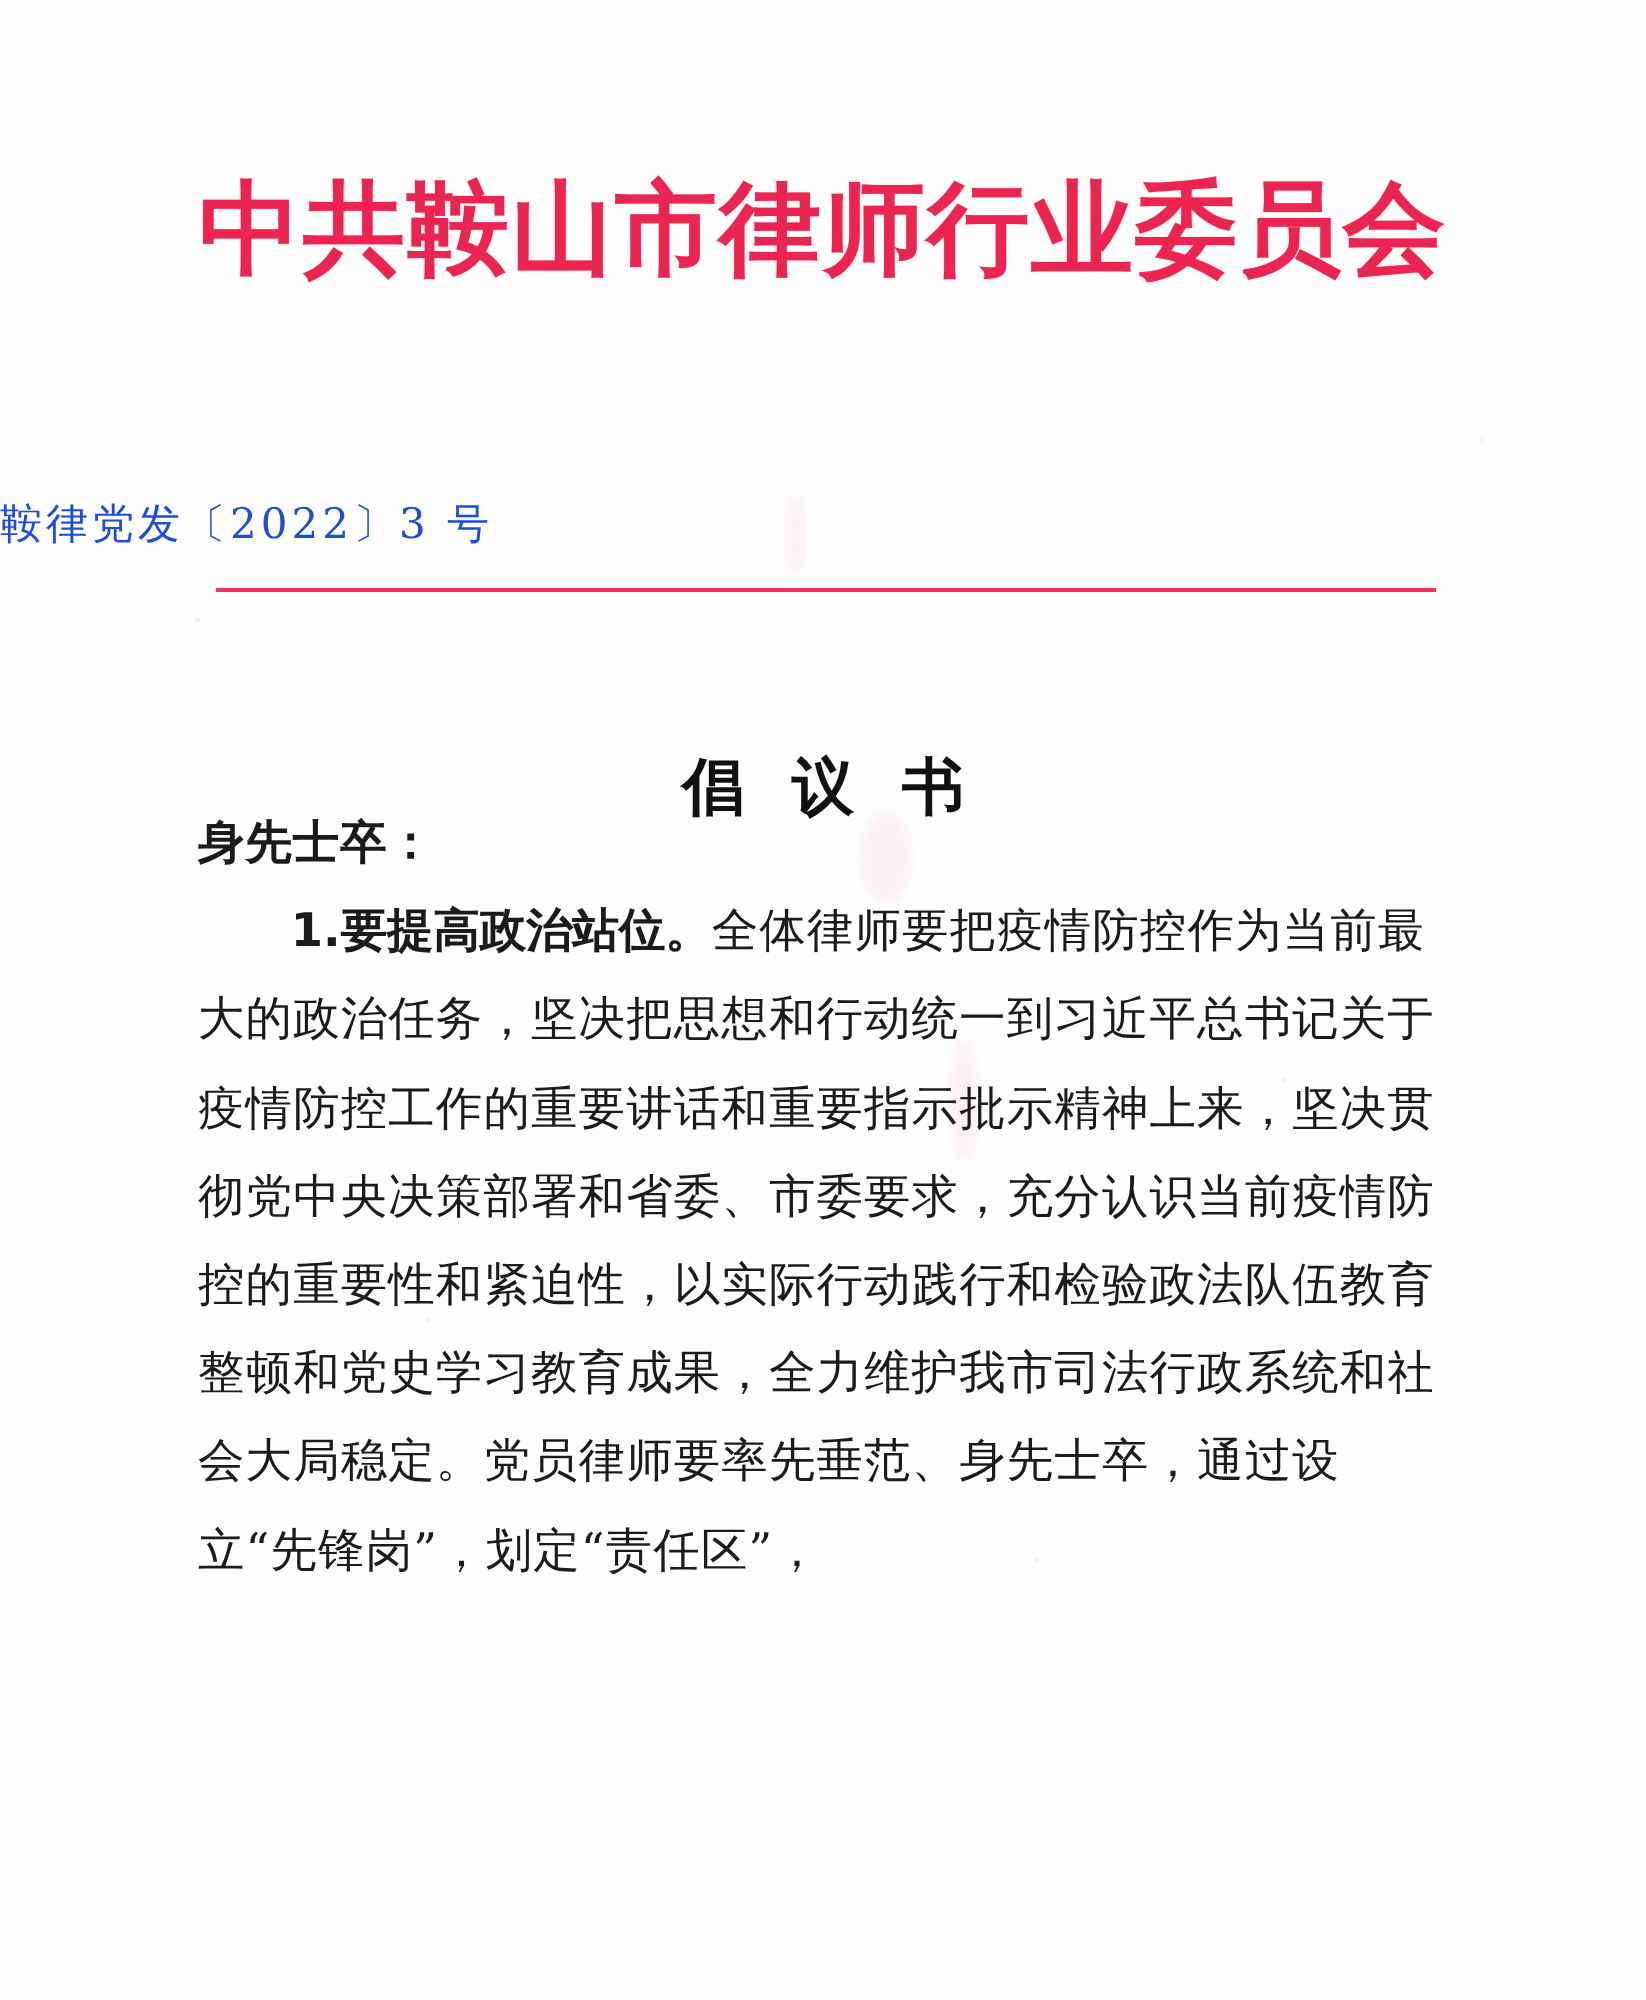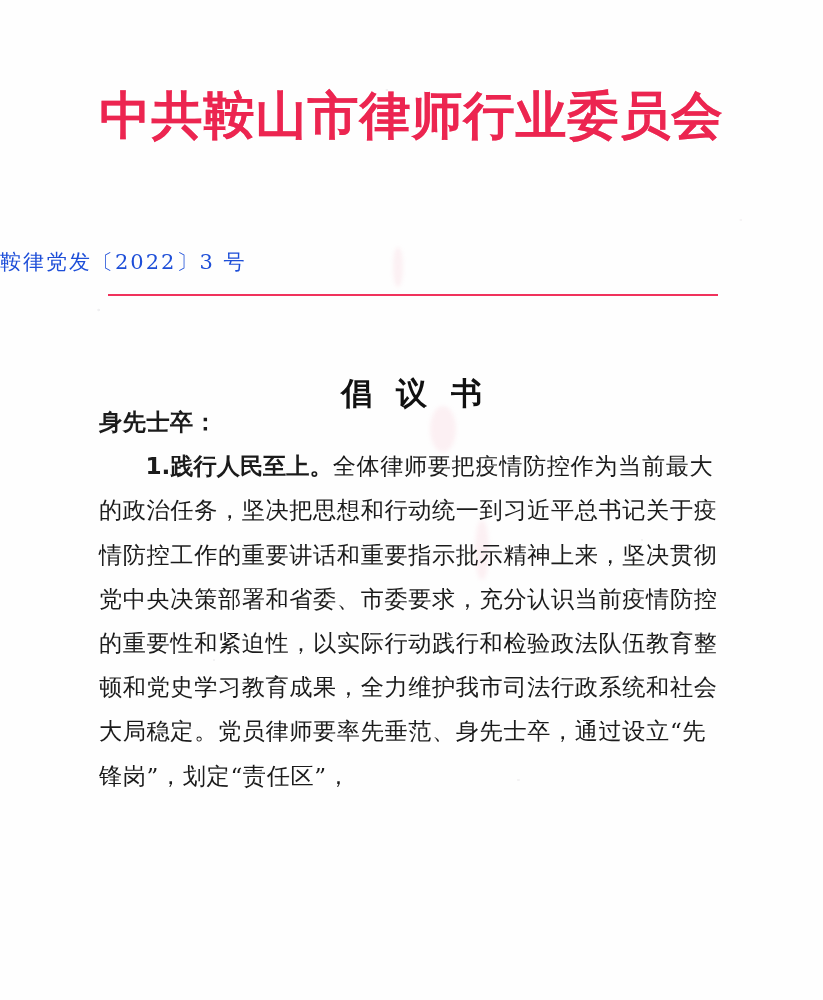--- a/index.html
+++ b/index.html
@@ -143,18 +143,18 @@
   <div class="red-rule"></div>
 
   <div class="doc-title">倡议书</div>
 
   <div class="body-block">
 
     <p class="salutation">身先士卒：</p>
 
 
     <p class="para">
-      <span class="sec-head">1.</span><span class="sec-head">践行人民至上。</span><span>全体律师要把疫情防控作为当前最大的政治任务，坚决把思想和行动统一到习近平总书记关于疫情防控工作的重要讲话和重要指示批示精神上来，坚决贯彻党中央决策部署和省委、市委要求，充分认识当前疫情防控的重要性和紧迫性，以实际行动践行和检验政法队伍教育整顿和党史学习教育成果，全力维护我市司法行政系统和社会大局稳定。党员律师要率先垂范、身先士卒，通过设立“先锋岗”，划定“责任区”，</span>
+      <span class="sec-head">1.</span><span class="sec-head">要提高政治站位。</span><span>全体律师要把疫情防控作为当前最大的政治任务，坚决把思想和行动统一到习近平总书记关于疫情防控工作的重要讲话和重要指示批示精神上来，坚决贯彻党中央决策部署和省委、市委要求，充分认识当前疫情防控的重要性和紧迫性，以实际行动践行和检验政法队伍教育整顿和党史学习教育成果，全力维护我市司法行政系统和社会大局稳定。党员律师要率先垂范、身先士卒，通过设立“先锋岗”，划定“责任区”，</span>
     </p>
 
   </div>
 
 </div>
 
 </body></html>

